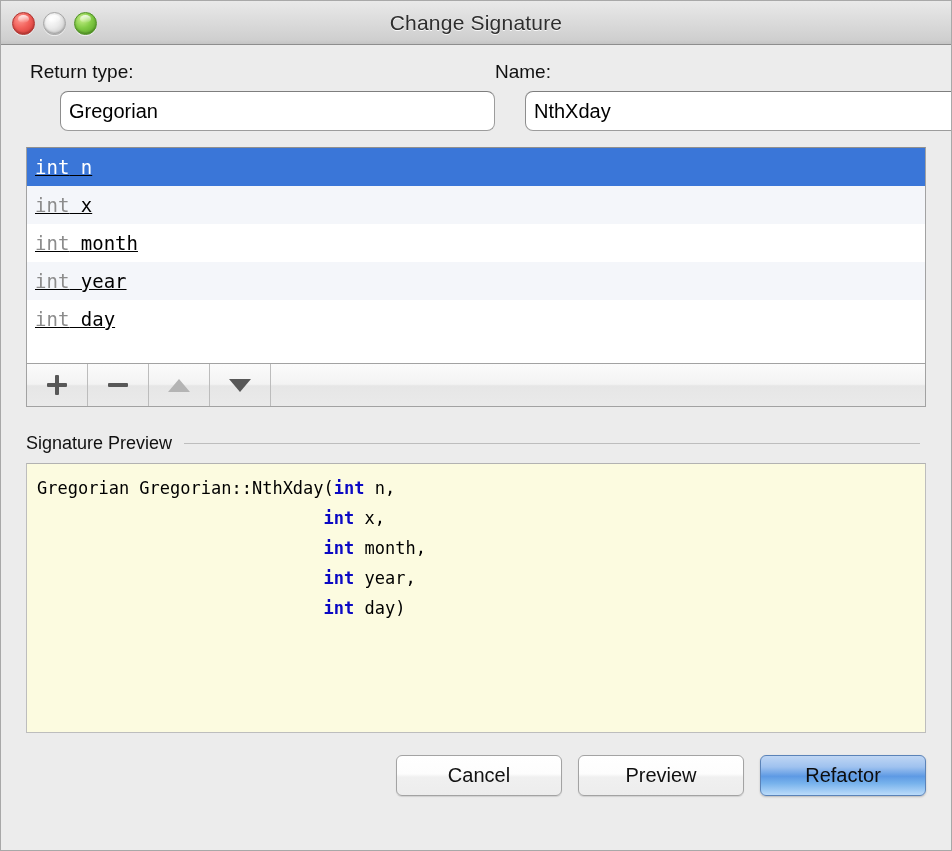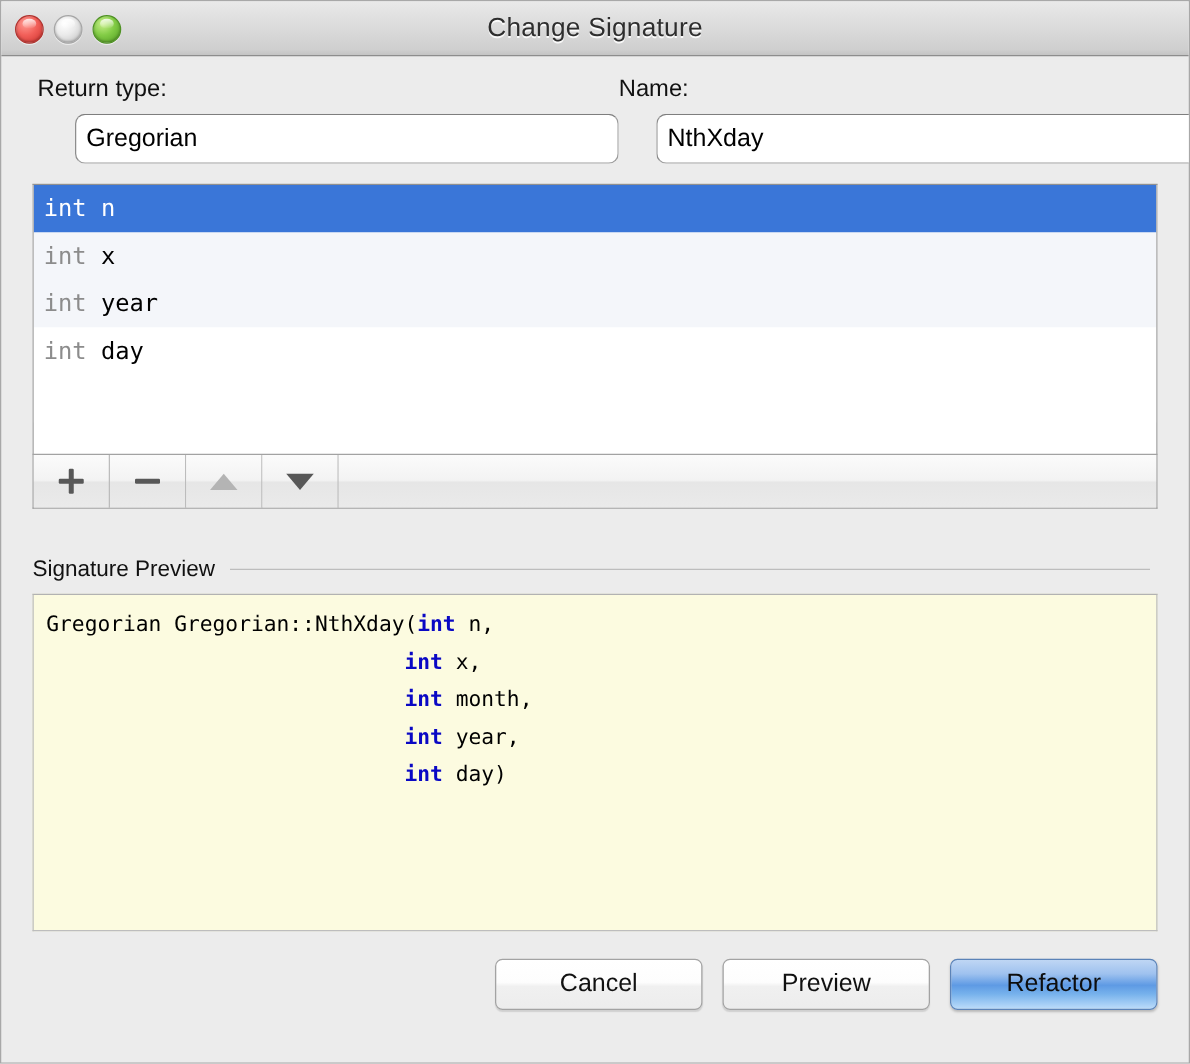--- a/index.html
+++ b/index.html
@@ -124,20 +124,21 @@
     overflow: hidden;
     font-family: "DejaVu Sans Mono", monospace;
     font-size: 19px;
   }
   .param-row {
     height: 38px;
     line-height: 38px;
     padding: 0 8px;
     white-space: nowrap;
     color: #000;
+    text-decoration: underline;
   }
   .param-row.odd  { background: #ffffff; }
   .param-row.even { background: #f4f6fa; }
   .param-row.selected { background: #3a76d8; }
   .param-row .ptype { color: #8c8c8c; }
   .param-row.selected .ptype,
   .param-row.selected .pname { color: #ffffff; }
   .param-row.filler { background: #ffffff; }
 
   
@@ -179,21 +180,21 @@
     border-right: 11px solid transparent;
   }
   .glyph-up   { border-bottom: 13px solid #b4b4b4; }
   .glyph-down { border-top: 13px solid #585858; }
 
   
   .group-head {
     display: flex;
     align-items: center;
     gap: 12px;
-    margin-top: 38px;
+    margin-top: 26px;
     text-align: center;
   }
   .group-title {
     font-size: 18px;
     color: #111;
     white-space: nowrap;
   }
   .group-rule {
     flex: 1;
     height: 1px;
@@ -271,20 +272,21 @@
       <div class="field-col">
         <div class="field-label">Name:</div>
         <input class="text-input" type="text" value="NthXday" style="">
       </div>
     </div>
 
     <div class="list-wrap">
       <ul class="param-list" id="param-list">
           <li class="param-row odd selected"><span class="ptype">int</span><span class="pname"> n</span></li>
           <li class="param-row even"><span class="ptype">int</span><span class="pname"> x</span></li>
+          <li class="param-row odd"><span class="ptype">int</span><span class="pname"> month</span></li>
           <li class="param-row even"><span class="ptype">int</span><span class="pname"> year</span></li>
           <li class="param-row odd"><span class="ptype">int</span><span class="pname"> day</span></li>
           <li class="param-row filler"></li>
         </ul>
     </div>
 
     <div class="list-toolbar">
       <div class="tb-btn">
         <span class="glyph-plus"></span>
       </div>

